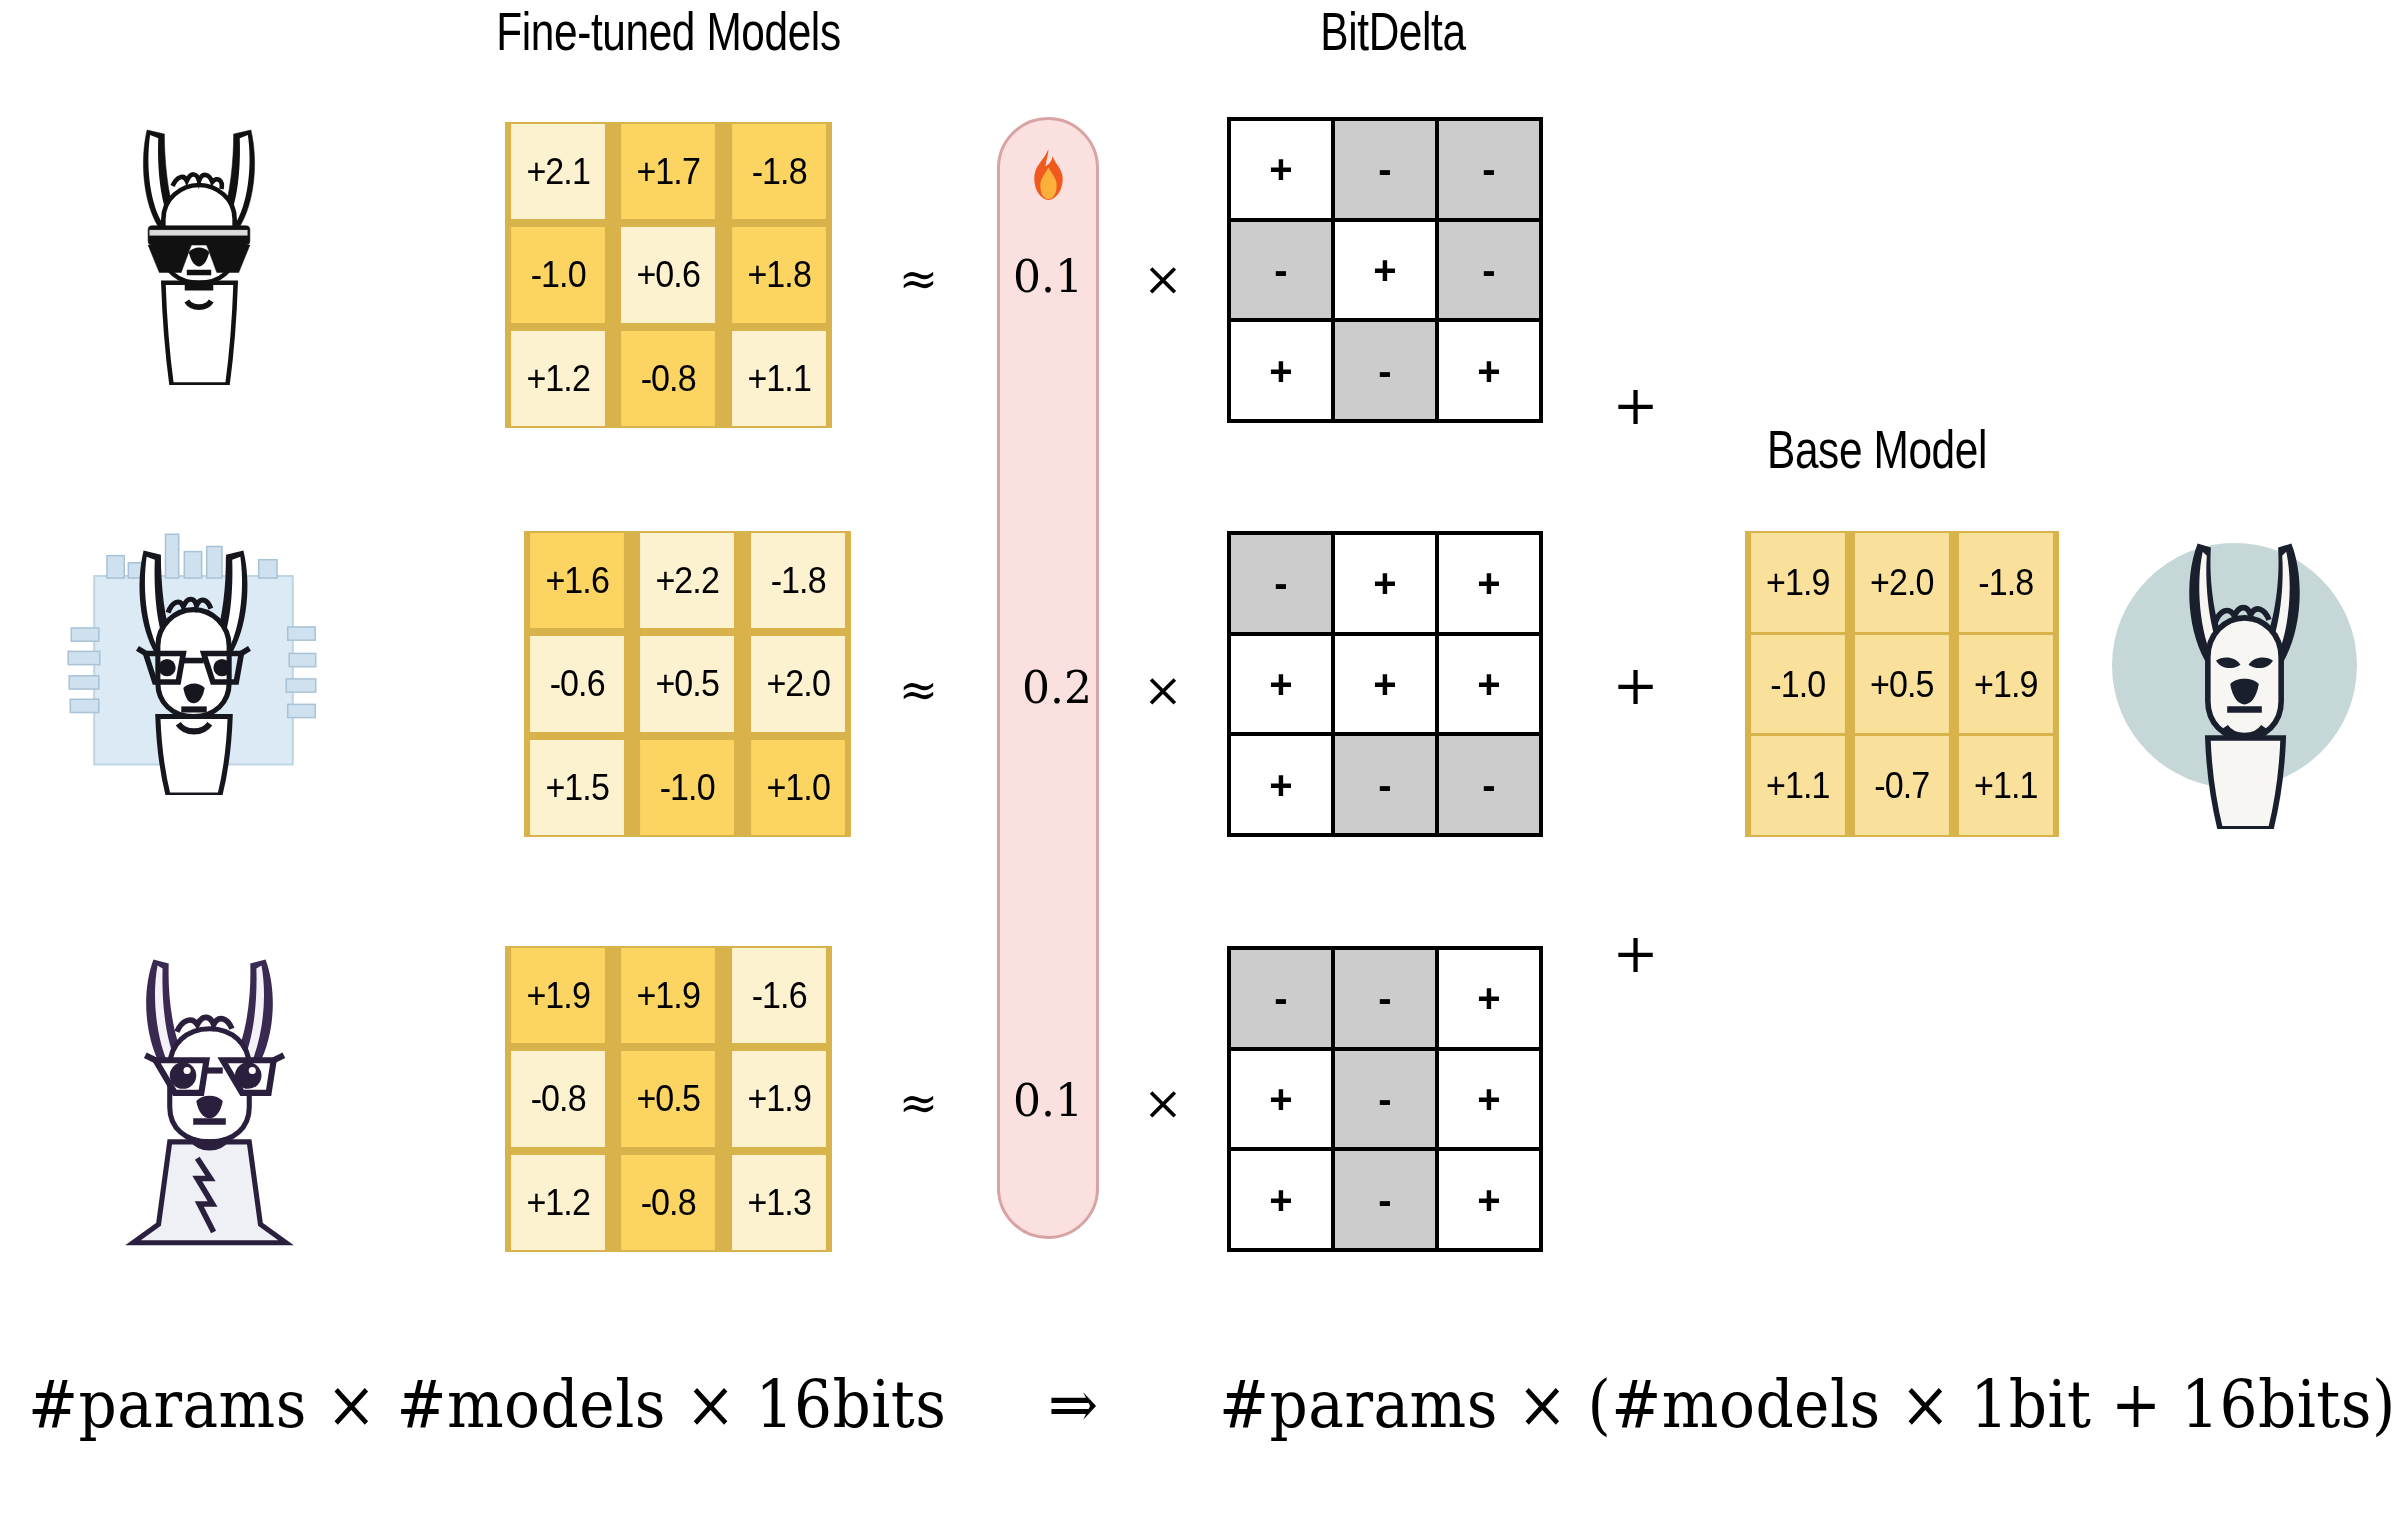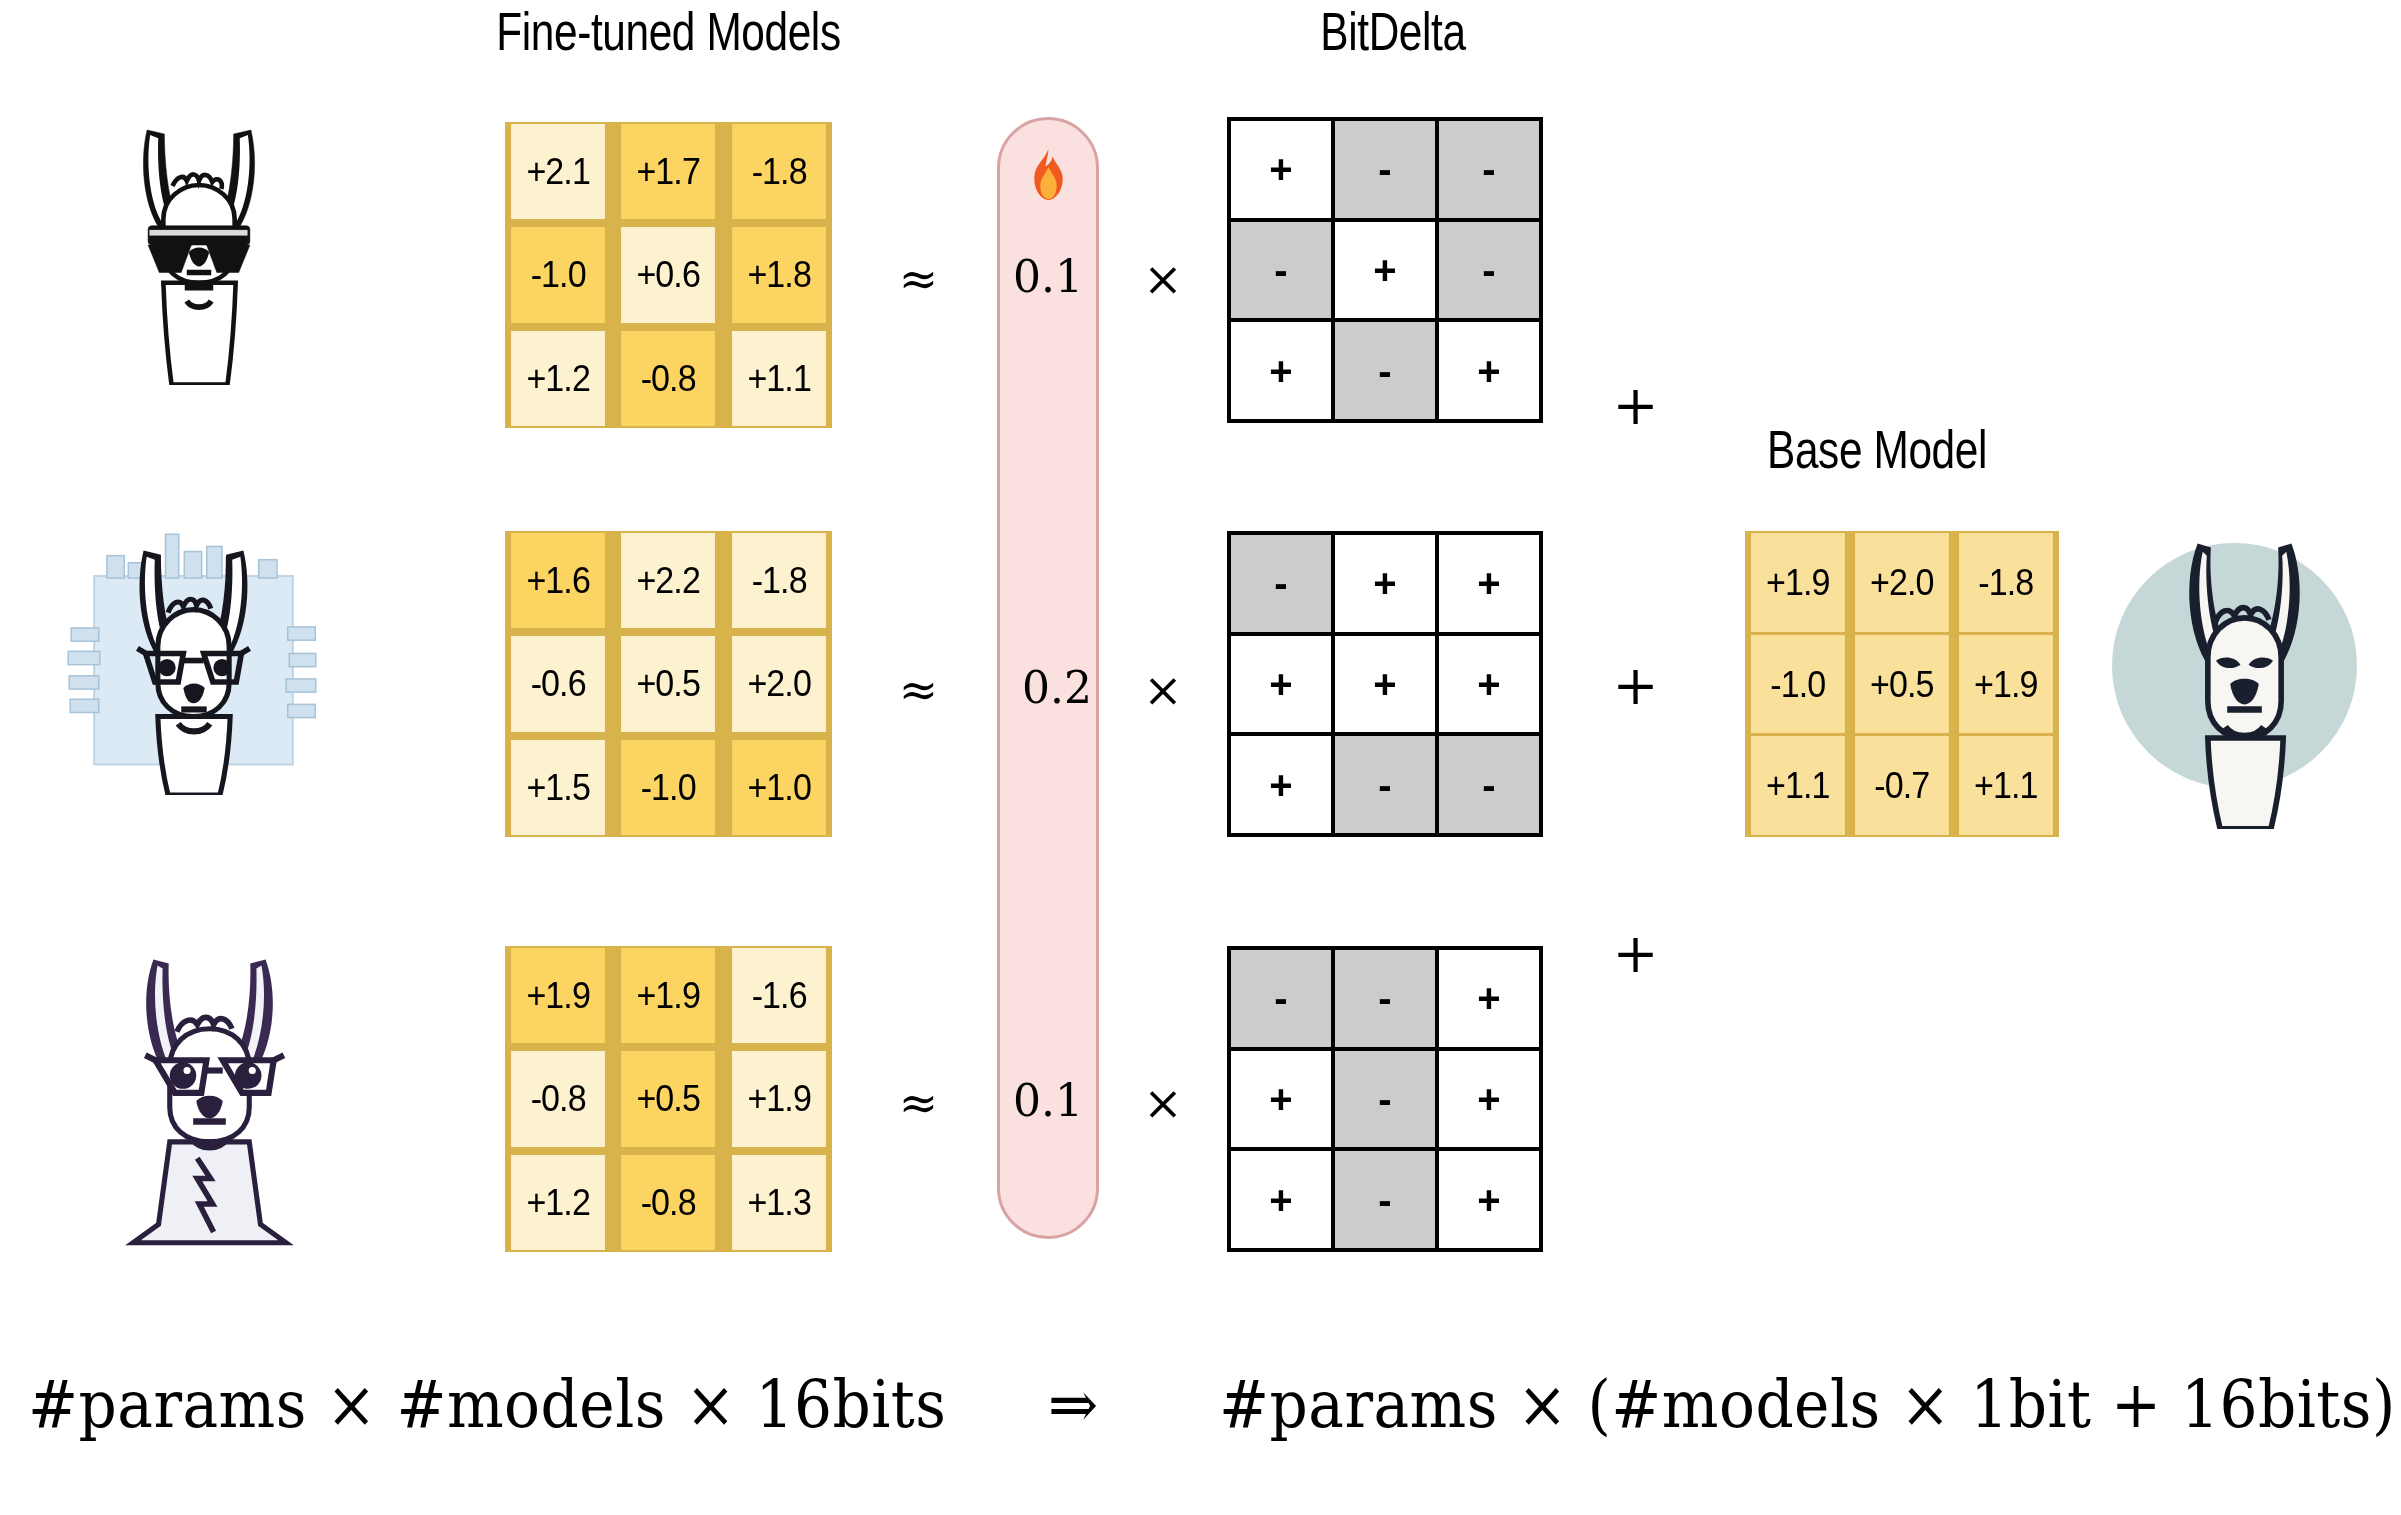--- a/index.html
+++ b/index.html
@@ -188,21 +188,21 @@
   <div class="cell dark">+1.7</div>
   <div class="cell dark">-1.8</div>
   <div class="cell dark">-1.0</div>
   <div class="cell light">+0.6</div>
   <div class="cell dark">+1.8</div>
   <div class="cell light">+1.2</div>
   <div class="cell dark">-0.8</div>
   <div class="cell light">+1.1</div>
 </div>
 
-<div class="abs matrix mat-delta" style="left:505px;top:531px;text-align:right;">
+<div class="abs matrix mat-delta" style="left:524px;top:531px;text-align:right;">
   <div class="cell dark">+1.6</div>
   <div class="cell light">+2.2</div>
   <div class="cell light">-1.8</div>
   <div class="cell light">-0.6</div>
   <div class="cell light">+0.5</div>
   <div class="cell light">+2.0</div>
   <div class="cell light">+1.5</div>
   <div class="cell dark">-1.0</div>
   <div class="cell dark">+1.0</div>
 </div>

